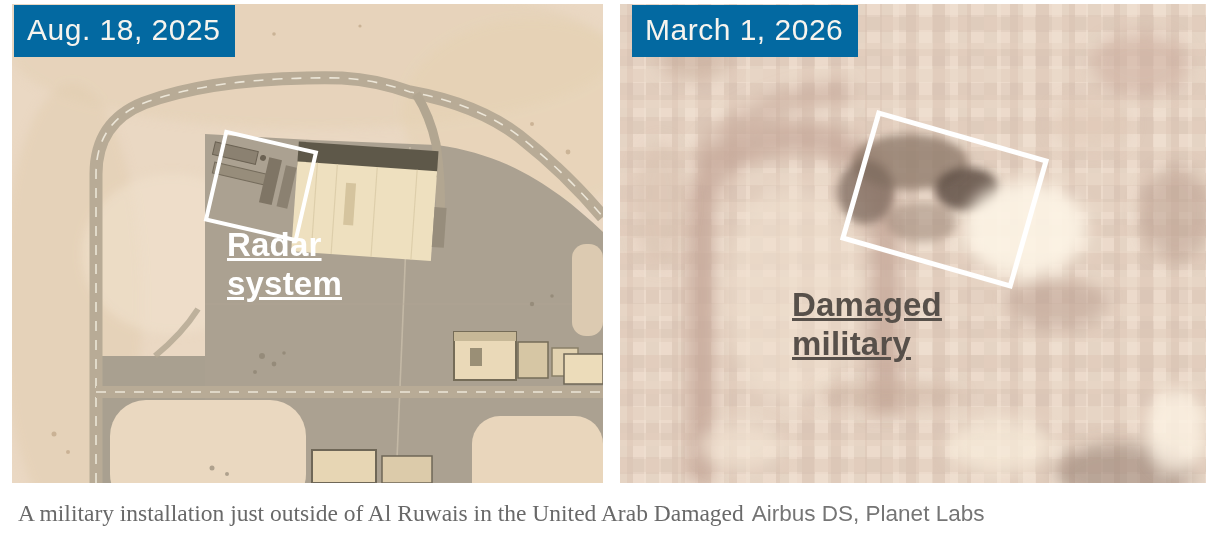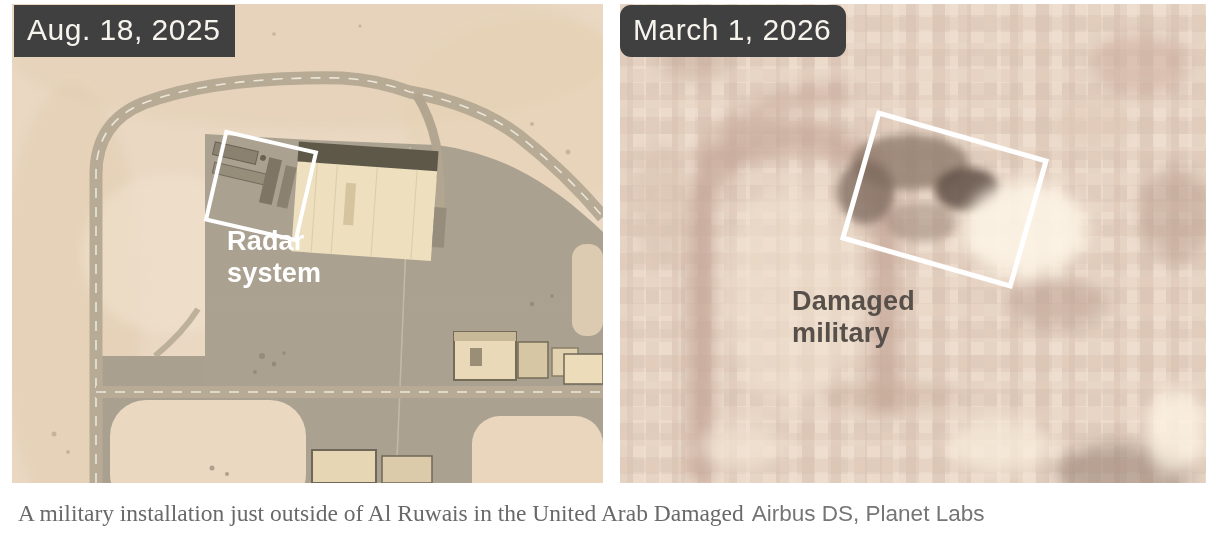--- a/index.html
+++ b/index.html
@@ -9,33 +9,33 @@
   .figure { position:relative; width:1206px; height:549px; background:#fff; }
 
   .panels { position:absolute; left:12px; top:4px; display:flex; gap:17px; }
 
   .panel { position:relative; width:591px; height:479px; overflow:hidden; background:#ead8c3; }
   .panel.after { width:586px; background:#e9d5c5; }
   .panel svg { position:absolute; left:0; top:0; width:100%; height:100%; display:block; }
 
   .chip {
     position:absolute; top:1px; left:2px;
-    background:#404040; color:#f7f4ee;
+    background:#0369a1; color:#f7f4ee;
     font-size:30px; font-weight:400; letter-spacing:.5px;
     padding:7px 15px 9px 13px; line-height:1.2; white-space:nowrap;
   }
-  .panel.after .chip { left:0;border-radius:11px; }
+  .panel.after .chip { left:12px; }
 
   .annot-box { position:absolute; border:4px solid #ffffff; }
   .annot-box.radar   { left:201px; top:135px; width:96px;  height:94px;  transform:rotate(13deg); }
   .annot-box.damaged { left:235px; top:128px; width:179px; height:135px; border-width:5px; transform:rotate(16deg); }
 
   .annot-label {
-    position:absolute; font-weight:700; font-size:27px; line-height:1.18;
-    white-space:pre-line; letter-spacing:.2px;
+    position:absolute; font-weight:700; font-size:33px; line-height:1.18;
+    white-space:pre-line; letter-spacing:.2px;text-decoration:underline;
   }
   .annot-label.light { left:215px; top:222px; color:#ffffff; }
   .annot-label.dark  { left:172px; top:282px; color:#57504a; }
 
   figcaption {
     position:absolute; left:18px; top:500px; width:1180px;
     font-family:"Liberation Serif", serif; font-size:23.5px; color:#696969;
     white-space:nowrap;
   }
   .credit { font-family:"Liberation Sans", sans-serif; font-size:22.5px; color:#757575; margin-left:8px; }

